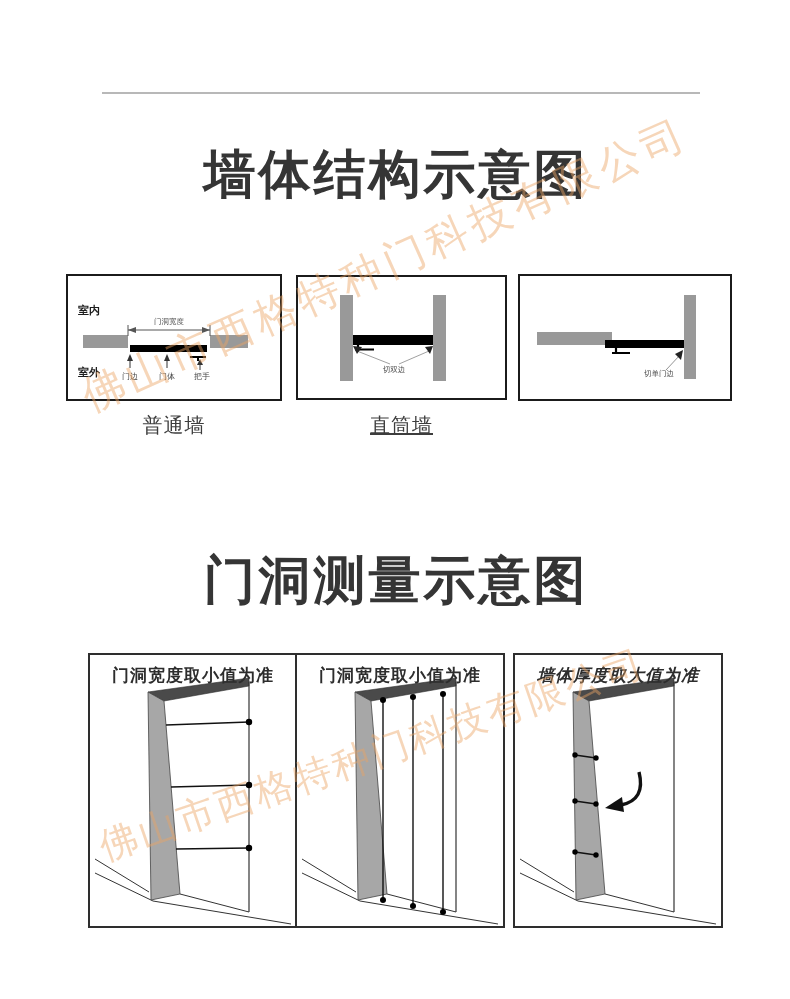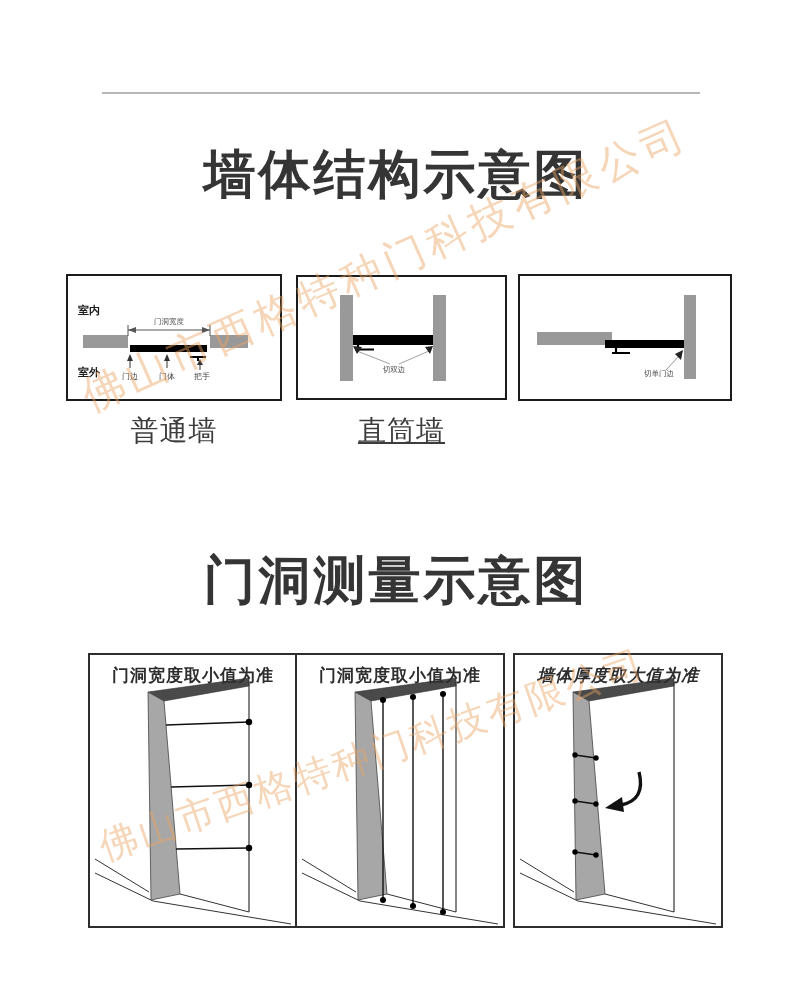--- a/index.html
+++ b/index.html
@@ -32,21 +32,21 @@
   }
   .t1{top:146px;}
   .t2{top:552px;}
   
   .wpanel{position:absolute;background:#fff;border:2px solid #1b1b1b;}
   .wp1{left:66px;top:274px;width:212px;height:123px;}
   .wp2{left:296px;top:275px;width:207px;height:121px;}
   .wp3{left:518px;top:274px;width:210px;height:123px;}
   .wcaption{
     position:absolute;top:412px;text-align:center;
-    font-size:28px;color:#3d3d3d;letter-spacing:1px;
+    font-size:20px;color:#3d3d3d;letter-spacing:1px;
   }
   .wc1{left:66px;width:216px;}
   .wc2{left:296px;width:211px;text-decoration:underline;}
   .wc3{left:518px;width:214px;}
   
   .bpanel{position:absolute;background:#fff;border:2px solid #2e2e2e;}
   .bp1{left:78px;top:653px;width:206px;height:271px;margin-left:10px;}
   .bp2{left:295px;top:653px;width:206px;height:271px;}
   .bp3{left:513px;top:653px;width:206px;height:271px;font-style:italic;}
   .bpanel-title{

